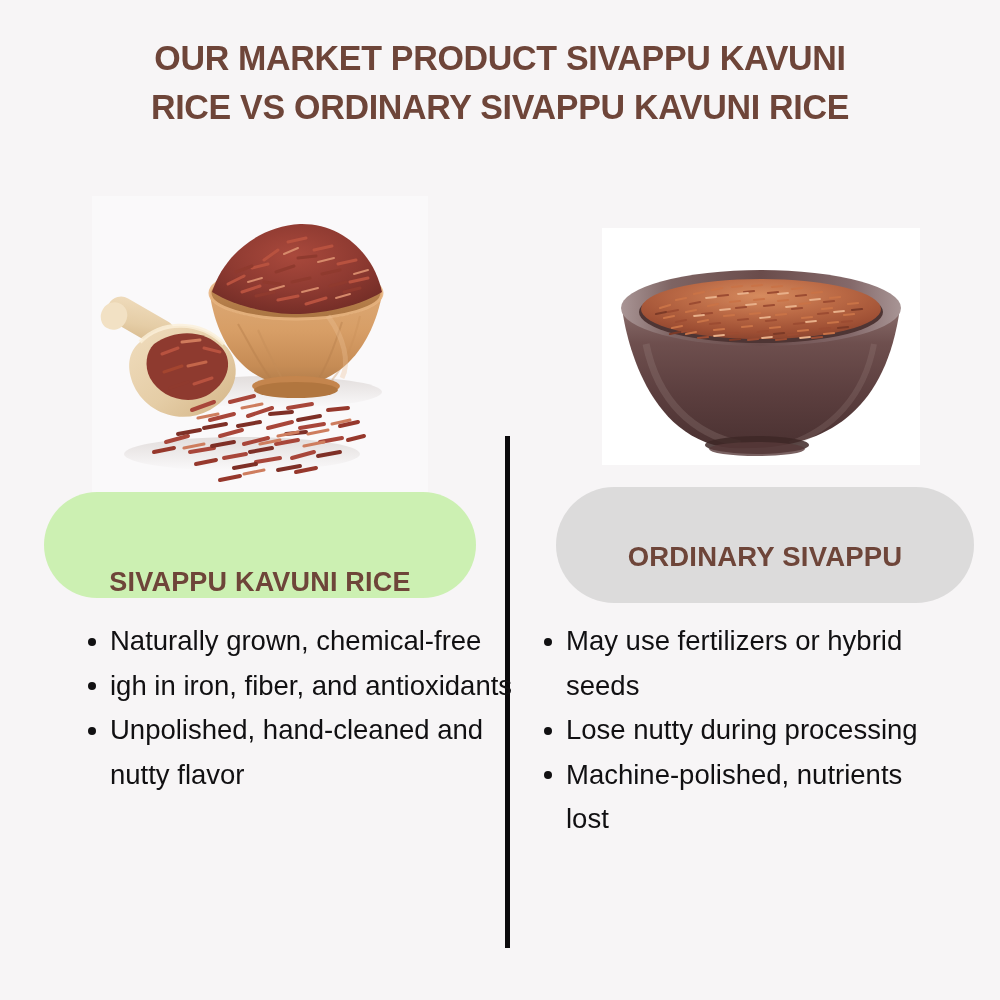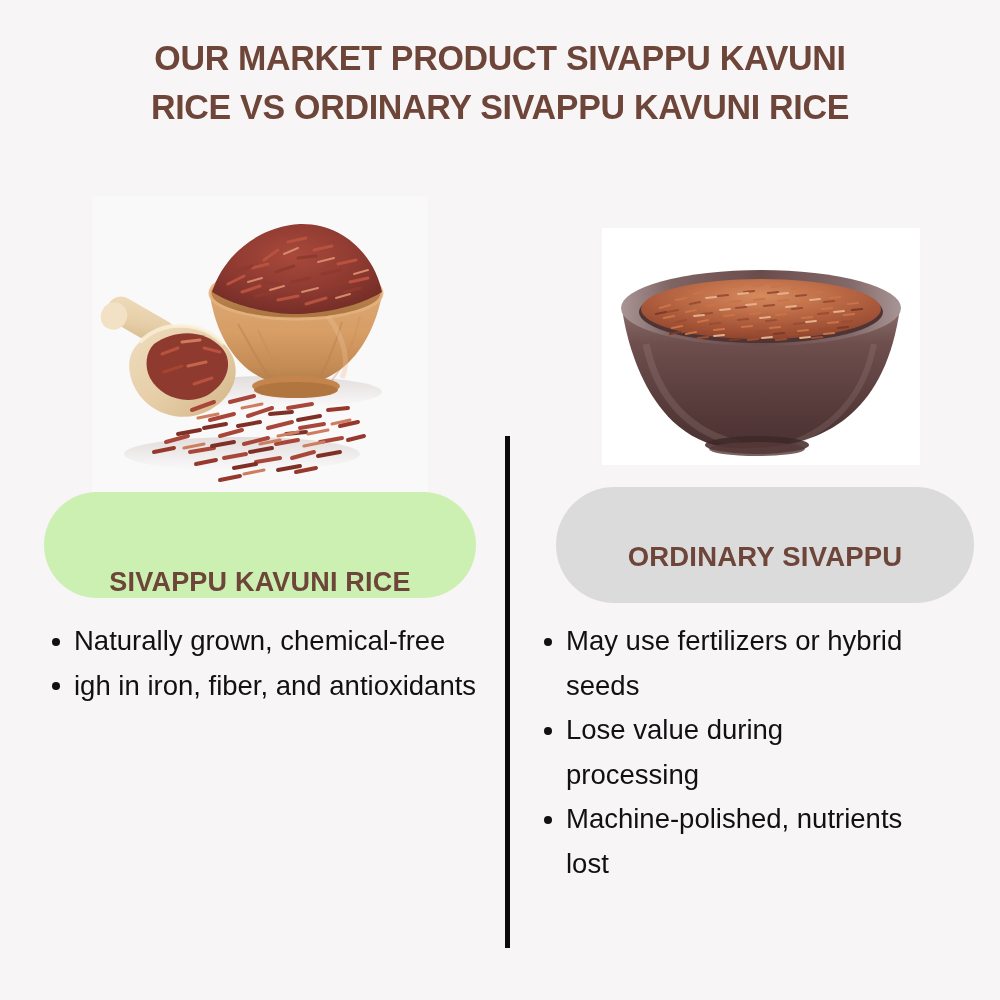--- a/index.html
+++ b/index.html
@@ -90,21 +90,21 @@
     margin-bottom:0;
   }
   .bullets li::before{
     content:"";
     position:absolute;
     left:12px; top:18.5px;
     width:8px; height:8px;
     border-radius:50%;
     background:#111012;
   }
-  .bullets-left{ left:40px; top:619px; width:452px; }
+  .bullets-left{ left:76px; top:619px; width:452px; }
   .bullets-right{ left:532px; top:619px; width:390px; }
 </style>
 </head>
 <body>
 
 <div class="title-block">
   <div class="title-line">OUR MARKET PRODUCT  SIVAPPU KAVUNI</div>
   <div class="title-line">RICE  VS  ORDINARY SIVAPPU KAVUNI RICE</div>
 </div>
 
@@ -416,19 +416,20 @@
 
 <div class="pill pill-right">
   <span>
     <span class="two-line">ORDINARY SIVAPPU</span>
   </span>
 </div>
 
 <ul class="bullets bullets-left">
   <li> Naturally grown, chemical-free</li>
   <li>igh in iron, fiber, and antioxidants</li>
+  <li>Unpolished, hand-cleaned and nutty flavor</li>
 </ul>
 
 <ul class="bullets bullets-right">
   <li>May use fertilizers or hybrid seeds</li>
-  <li>Lose value during processing</li>
+  <li>Lose nutty during processing</li>
   <li>Machine-polished, nutrients lost</li>
 </ul>
 
 </body></html>

